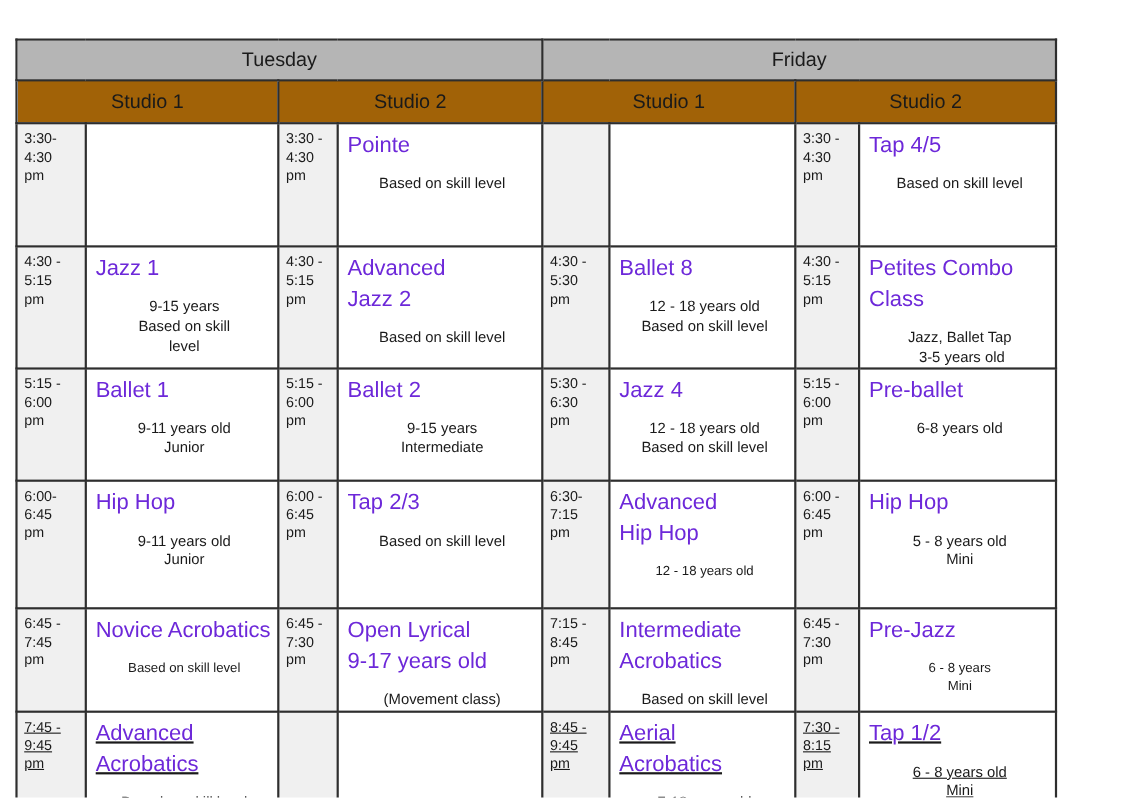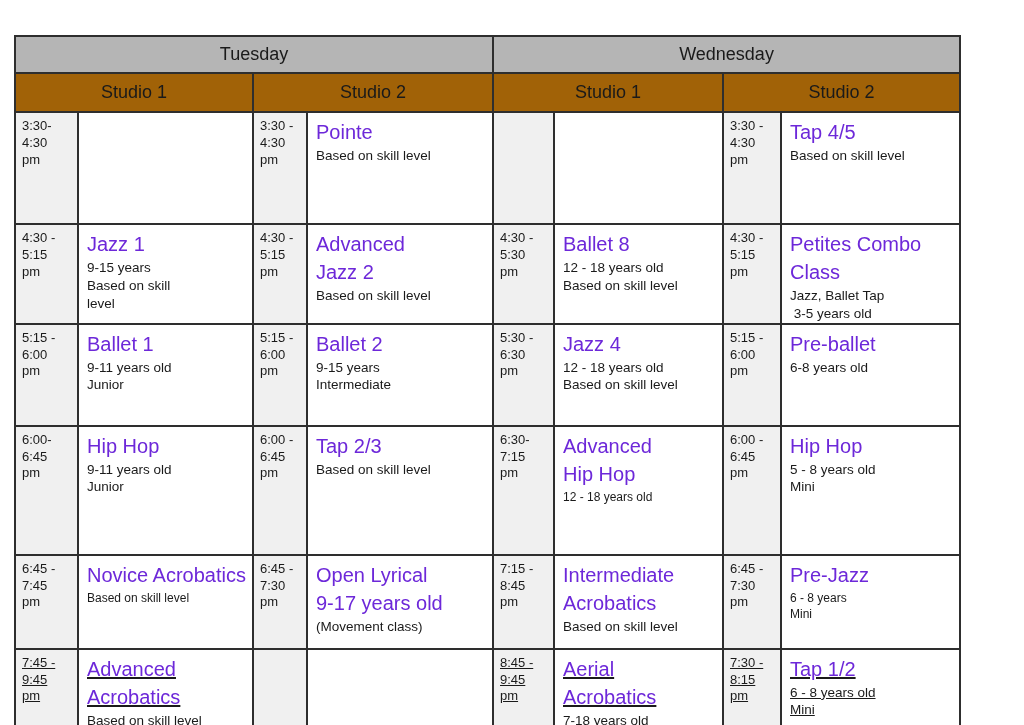--- a/index.html
+++ b/index.html
@@ -51,32 +51,33 @@
   .class-title {
     font-size: 20px;
     line-height: 1.4;
     white-space: pre-line;
     color: #6d28d9;
   }
   .class-details {
     font-size: 13.5px;
     line-height: 1.32;
     white-space: pre-wrap;
-    margin-top: 1px;
+    margin-top: 12px;
+    text-align: center;
   }
   .class-details.small {
     font-size: 12px;
     line-height: 1.35;
   }
   tr.day-row { height: 37px; }
   tr.studio-row { height: 39px; }
   tr.r1 { height: 112px; }
   tr.r2 { height: 83px; }
   tr.r3 { height: 102px; }
-  tr.r4 { height: 129px; }
+  tr.r4 { height: 116px; }
   tr.r5 { height: 94px; }
   tr.r6 { height: 92px; text-decoration: underline; }
 </style>
 </head>
 <body>
 
 <table class="schedule">
   <colgroup>
     <col style="width:63px">
       <col style="width:175px">
@@ -84,21 +85,21 @@
       <col style="width:186px">
     <col style="width:61px">
       <col style="width:169px">
     <col style="width:58px">
       <col style="width:179px">
   </colgroup>
 
   <tbody>
       <tr class="day-row">
     <th class="day-header" colspan="4">Tuesday</th>
-    <th class="day-header" colspan="4">Wednesday</th>
+    <th class="day-header" colspan="4">Friday</th>
   </tr>
 
   <tr class="studio-row">
     <th class="studio-header" colspan="2">Studio 1</th>
     <th class="studio-header" colspan="2">Studio 2</th>
     <th class="studio-header" colspan="2">Studio 1</th>
     <th class="studio-header" colspan="2">Studio 2</th>
   </tr>
 
   <tr class="r1">

